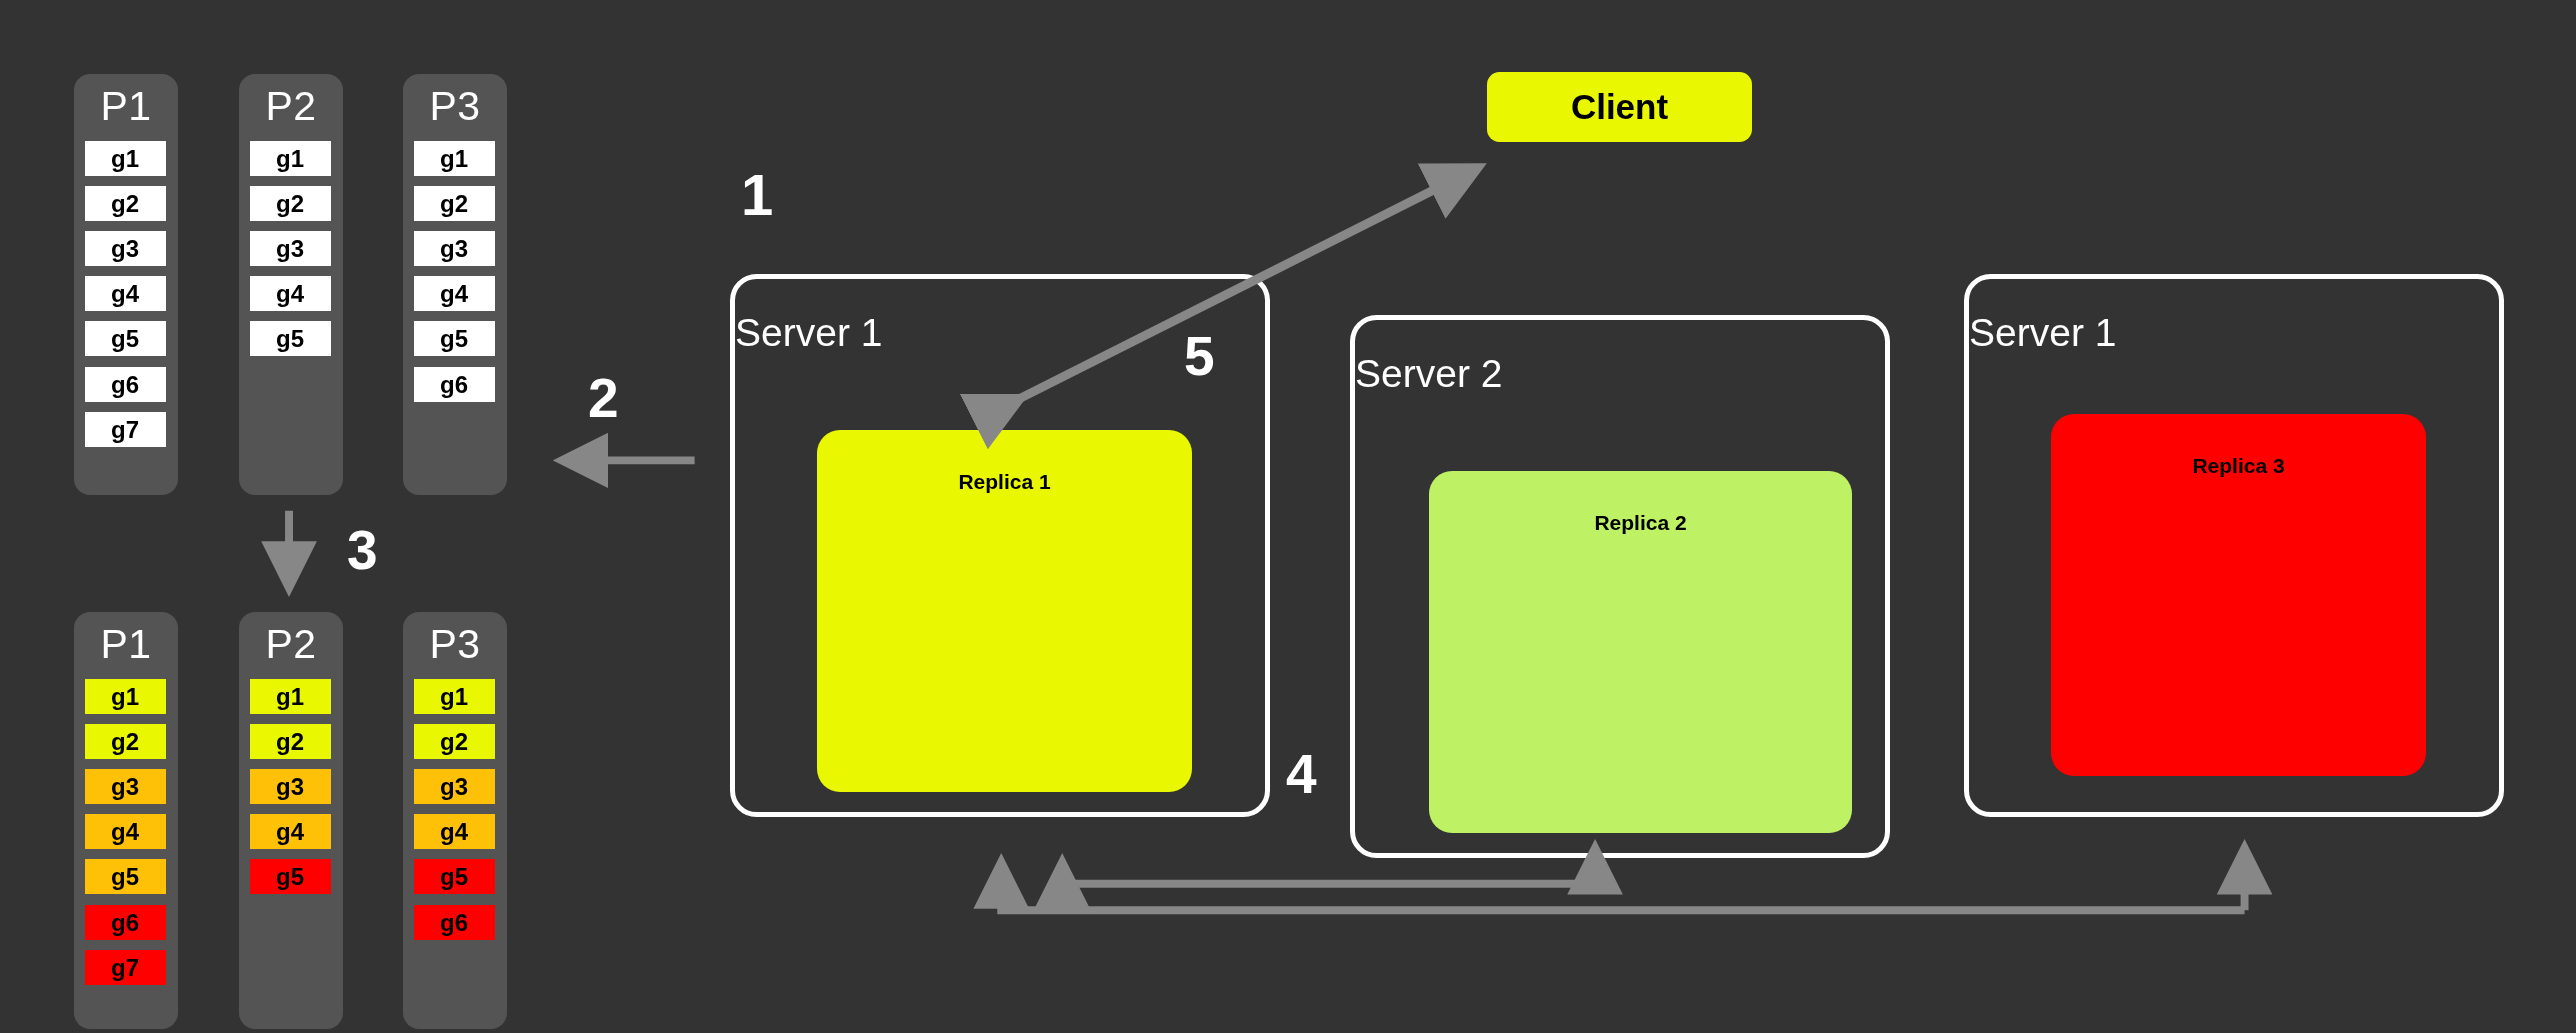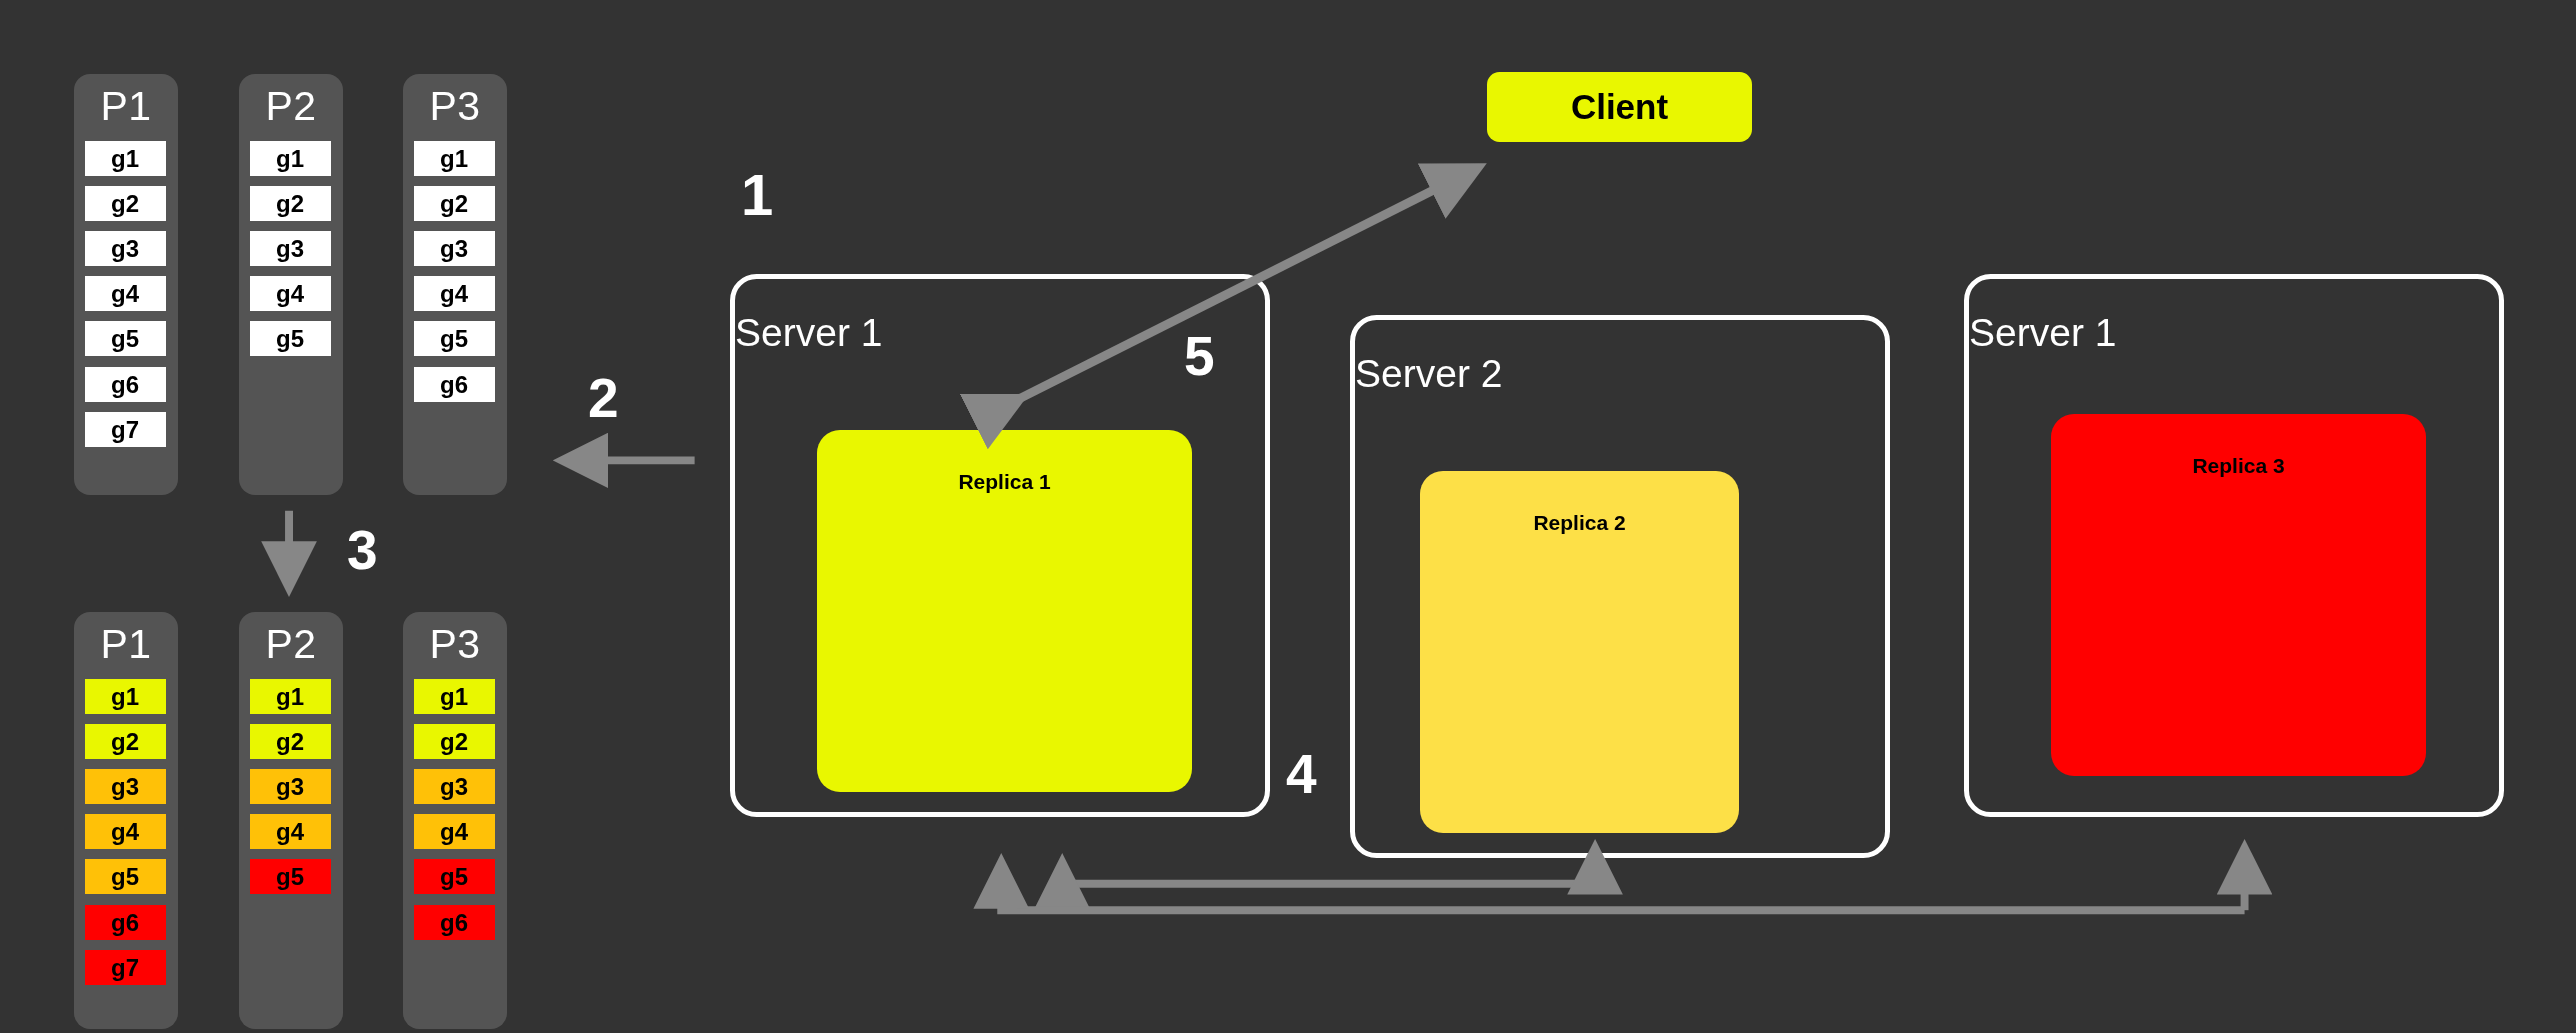--- a/index.html
+++ b/index.html
@@ -210,21 +210,21 @@
 
   <div class="server-box" style="left:730px; top:274px; width:540px; height:543px;">
     <div class="server-title">Server 1</div>
     <div class="replica-box" style="left:82px; top:151px; width:375px; height:362px; background:#E9F700;">
       <div class="replica-label">Replica 1</div>
     </div>
   </div>
 
   <div class="server-box" style="left:1350px; top:274px; width:540px; height:543px;margin-top:41px;">
     <div class="server-title">Server 2</div>
-    <div class="replica-box" style="left:65px; top:151px; width:319px; height:362px; background:#fde047;">
+    <div class="replica-box" style="left:74px; top:151px; width:423px; height:362px; background:#bef264;">
       <div class="replica-label">Replica 2</div>
     </div>
   </div>
 
   <div class="server-box" style="left:1964px; top:274px; width:540px; height:543px;">
     <div class="server-title">Server 1</div>
     <div class="replica-box" style="left:82px; top:135px; width:375px; height:362px; background:#FF0000;">
       <div class="replica-label">Replica 3</div>
     </div>
   </div>

